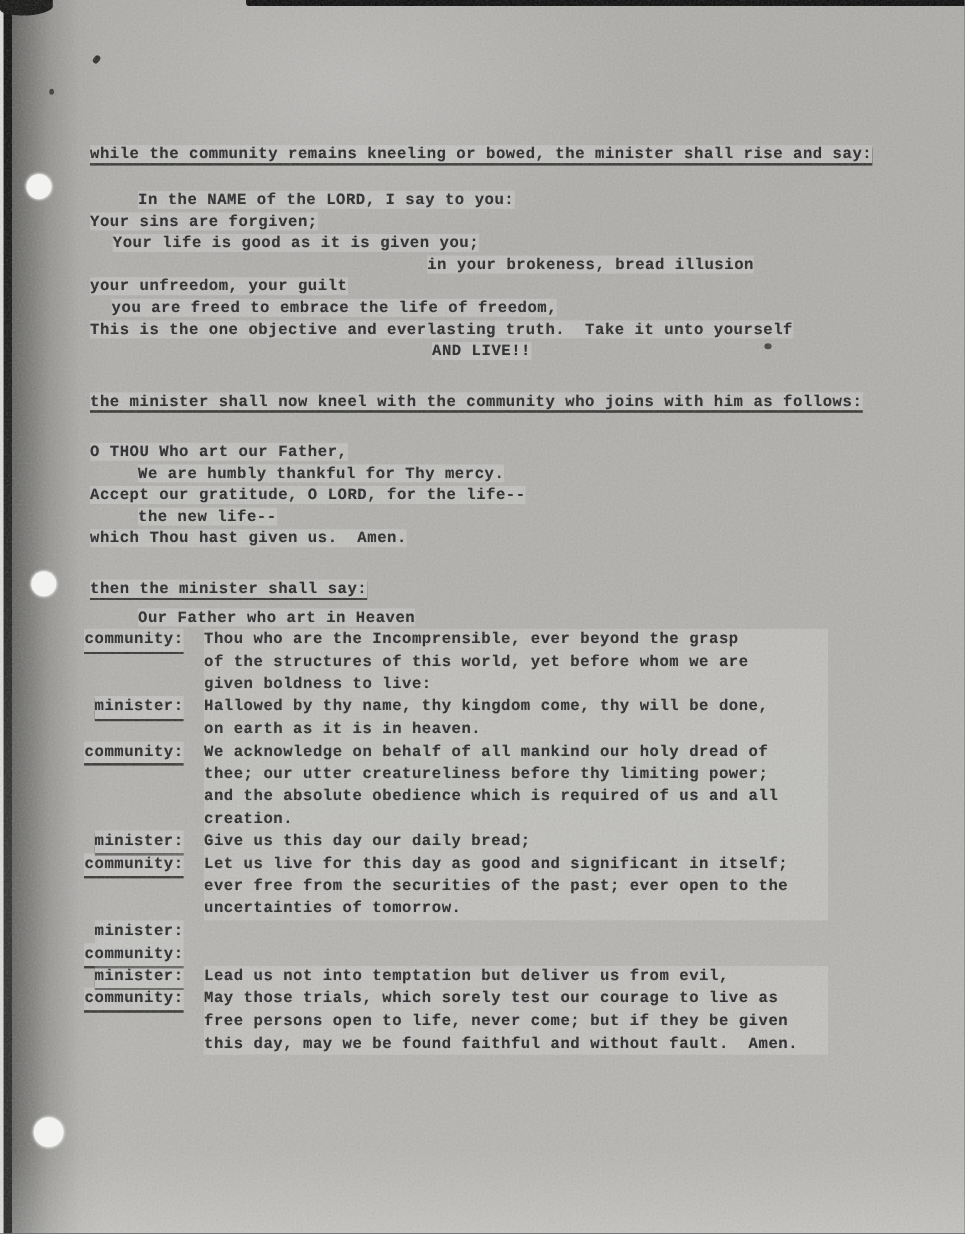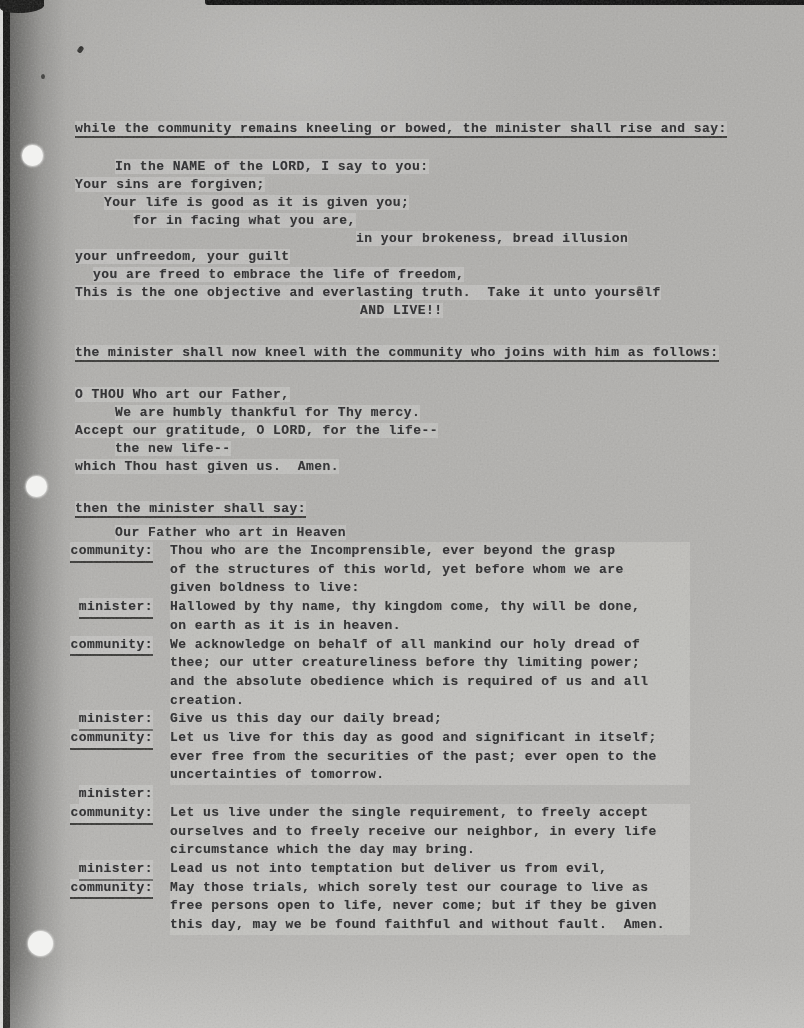--- a/index.html
+++ b/index.html
@@ -36,21 +36,21 @@
     position:absolute;left:70px;top:120px;width:710px;z-index:4;
     font-size:13px;font-weight:700;line-height:18px;letter-spacing:0.45px;
     color:#28282a;
     text-shadow:0 0 1px rgba(40,40,40,0.5), 0 0 3px rgba(250,250,248,0.5);
   }
   .line{white-space:pre-wrap;}
   .txt{background:rgba(240,240,238,0.25);}
   .u{box-shadow:0 2px 0 rgba(33,33,31,0.85);}
   .ind-base{margin-left:5px;}
   .ind-a{margin-left:23px;}
-  .ind-b{margin-left:34px;}
+  .ind-b{margin-left:24px;}
   .ind-c{margin-left:45px;}
   .ind-d{margin-left:63px;}
   .ind-broke{margin-left:286px;}
   .ind-live{margin-left:274px;padding-left:16px;}
   .mt-lg{margin-top:20px;}
   .mt-sec{margin-top:24px;}
   .mt-sm{margin-top:6px;}
   .dialogue{margin-top:0;line-height:18.7px;}
   .drow{display:grid;grid-template-columns:83px 1fr;column-gap:17px;}
   .dlabel{justify-self:end;align-self:start;white-space:pre;background:rgba(240,240,238,0.25);}
@@ -75,21 +75,20 @@
   <div class="hole hole-3"></div>
 
   <div class="content">
 
     <div class="line ind-base"><span class="txt u">while the community remains kneeling or bowed, the minister shall rise and say:</span></div>
 
     <div>
       <div class="line ind-c mt-lg"><span class="txt">In the NAME of the LORD, I say to you:</span></div>
       <div class="line ind-base"><span class="txt">Your sins are forgiven;</span></div>
       <div class="line ind-b"><span class="txt">Your life is good as it is given you;</span></div>
-      <div class="line ind-d"><span class="txt">for in facing what you are,</span></div>
       <div class="line ind-broke"><span class="txt">in your brokeness, bread illusion</span></div>
       <div class="line ind-base"><span class="txt">your unfreedom, your guilt</span></div>
       <div class="line ind-a"><span class="txt">you are freed to embrace the life of freedom,</span></div>
       <div class="line ind-base"><span class="txt">This is the one objective and everlasting truth.  Take it unto yourself</span></div>
       <div class="line ind-live"><span class="txt">AND LIVE!!</span></div>
     </div>
 
     <div class="line ind-base mt-sec"><span class="txt u">the minister shall now kneel with the community who joins with him as follows:</span></div>
 
     <div class="mt-sec">
@@ -131,23 +130,20 @@
         <span class="dlabel u">community:</span>
         <span class="dtext">Let us live for this day as good and significant in itself;
 ever free from the securities of the past; ever open to the
 uncertainties of tomorrow.</span>
       </div>
       <div class="drow">
         <span class="dlabel">minister:</span>
       </div>
       <div class="drow">
         <span class="dlabel u">community:</span>
-        <span class="dtext">Let us live under the single requirement, to freely accept
-ourselves and to freely receive our neighbor, in every life
-circumstance which the day may bring.</span>
       </div>
       <div class="drow">
         <span class="dlabel u">minister:</span>
         <span class="dtext">Lead us not into temptation but deliver us from evil,</span>
       </div>
       <div class="drow">
         <span class="dlabel u">community:</span>
         <span class="dtext">May those trials, which sorely test our courage to live as
 free persons open to life, never come; but if they be given
 this day, may we be found faithful and without fault.  Amen.</span>

